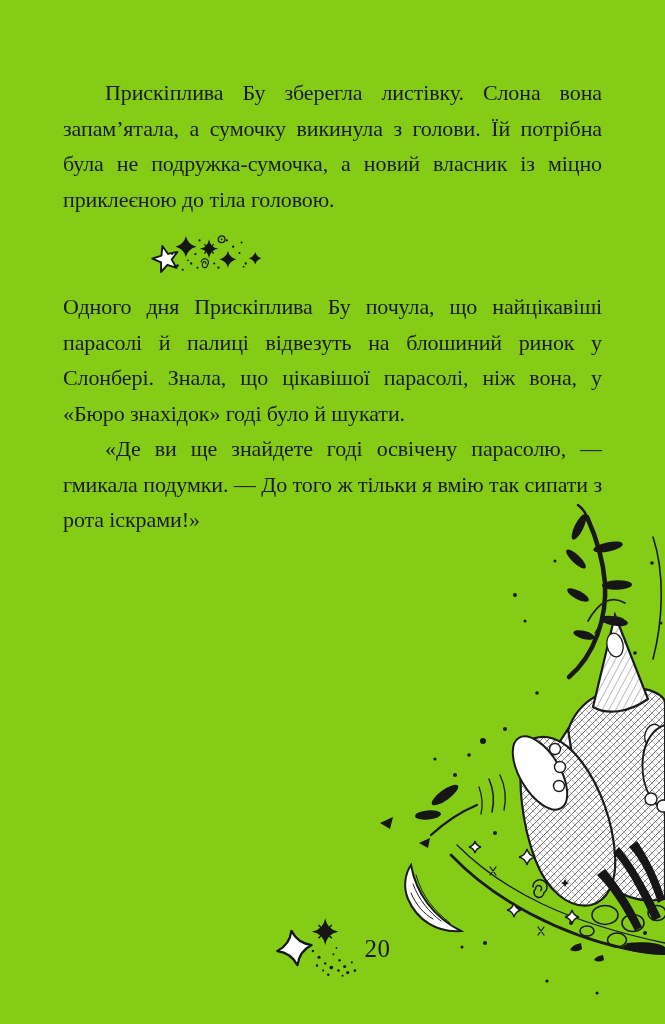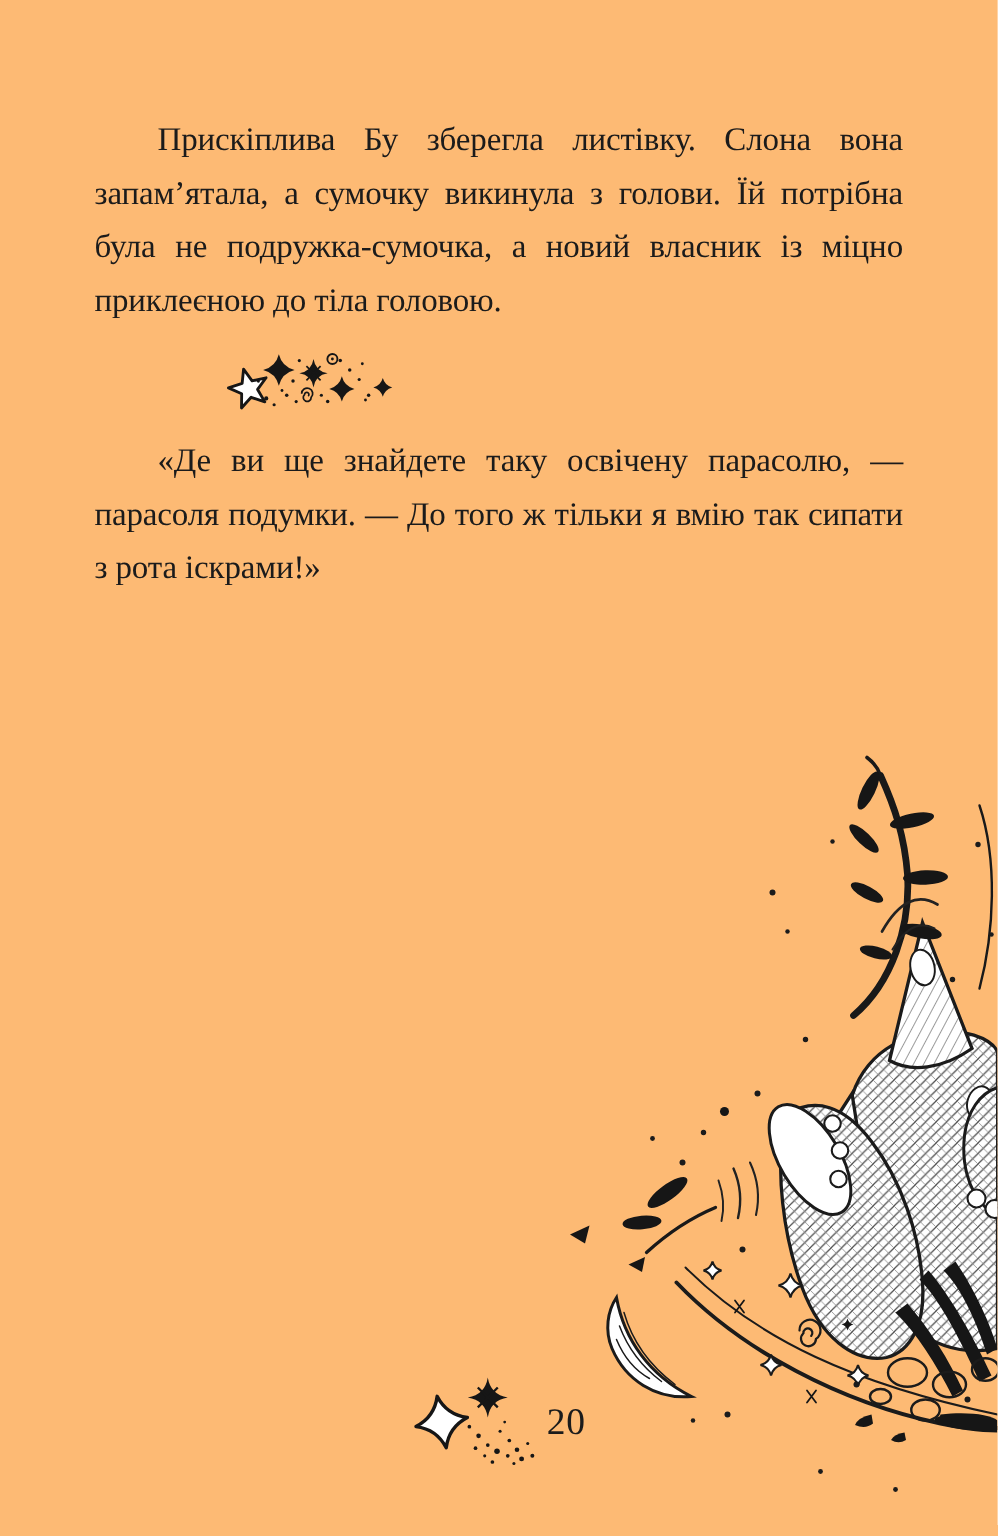--- a/index.html
+++ b/index.html
@@ -5,21 +5,21 @@
   html, body { margin: 0; padding: 0; }
   body {
     width: 665px; height: 1024px;
     background: #ffffff;
     overflow: hidden;
     font-family: "Liberation Serif", "DejaVu Serif", serif;
   }
   .page {
     position: relative;
     width: 665px; height: 1024px;
-    background: #fdba74;
+    background: #84cc16;
     color: #1b1b1b;
   }
   
   .text-column {
     position: absolute;
     left: 63px; top: 75px;
     width: 539px;
     font-size: 22px;
     line-height: 35.5px;
     letter-spacing: -0.1px;
@@ -222,21 +222,22 @@
         <circle cx="84" cy="20" r="1"></circle>
             <circle cx="90" cy="30" r="1.1"></circle>
             <circle cx="46" cy="8" r="1"></circle>
         <circle cx="72" cy="8" r="1.1"></circle>
             <circle cx="86" cy="10" r="0.9"></circle>
             <circle cx="35" cy="27" r="0.9"></circle>
         <circle cx="88" cy="33" r="0.9"></circle>
       </g>
     </svg>
   </div>
-      <p class="para indent">«Де ви ще знайдете таку освічену парасолю, — парасоля подумки. — До того ж тільки я вмію так сипати з рота іскрами!»</p>
+<p class="para">Одного дня Прискіплива Бу почула, що найцікаві­ші парасолі й палиці відвезуть на блошиний ринок у Слонбері. Знала, що цікавішої парасолі, ніж вона, у «Бюро знахідок» годі було й шукати.</p>
+      <p class="para indent">«Де ви ще знайдете годі освічену парасолю, — гмикала подумки. — До того ж тільки я вмію так сипати з рота іскрами!»</p>
     </div>
 
   <div class="footer">
     <svg viewBox="0 0 82 58" fill="none">
       <path d="M19,13 Q23,26 36,30 Q23,34 19,47 Q15,34 2,30 Q15,26 19,13 Z" fill="#ffffff" stroke="#161616" stroke-width="2.2" stroke-linejoin="round" transform="rotate(-10 19 30)"></path>
       <path d="M49,1 Q50.8,12.2 62,14 Q50.8,15.8 49,27 Q47.2,15.8 36,14 Q47.2,12.2 49,1 Z" fill="#161616"></path>
       <path d="M42.5,7.5 L55.5,20.5 M55.5,7.5 L42.5,20.5" stroke="#161616" stroke-width="1.5"></path>
       <g fill="#161616">
         <circle cx="37" cy="33" r="1.2"></circle>
           <circle cx="43" cy="39" r="1.5"></circle>

